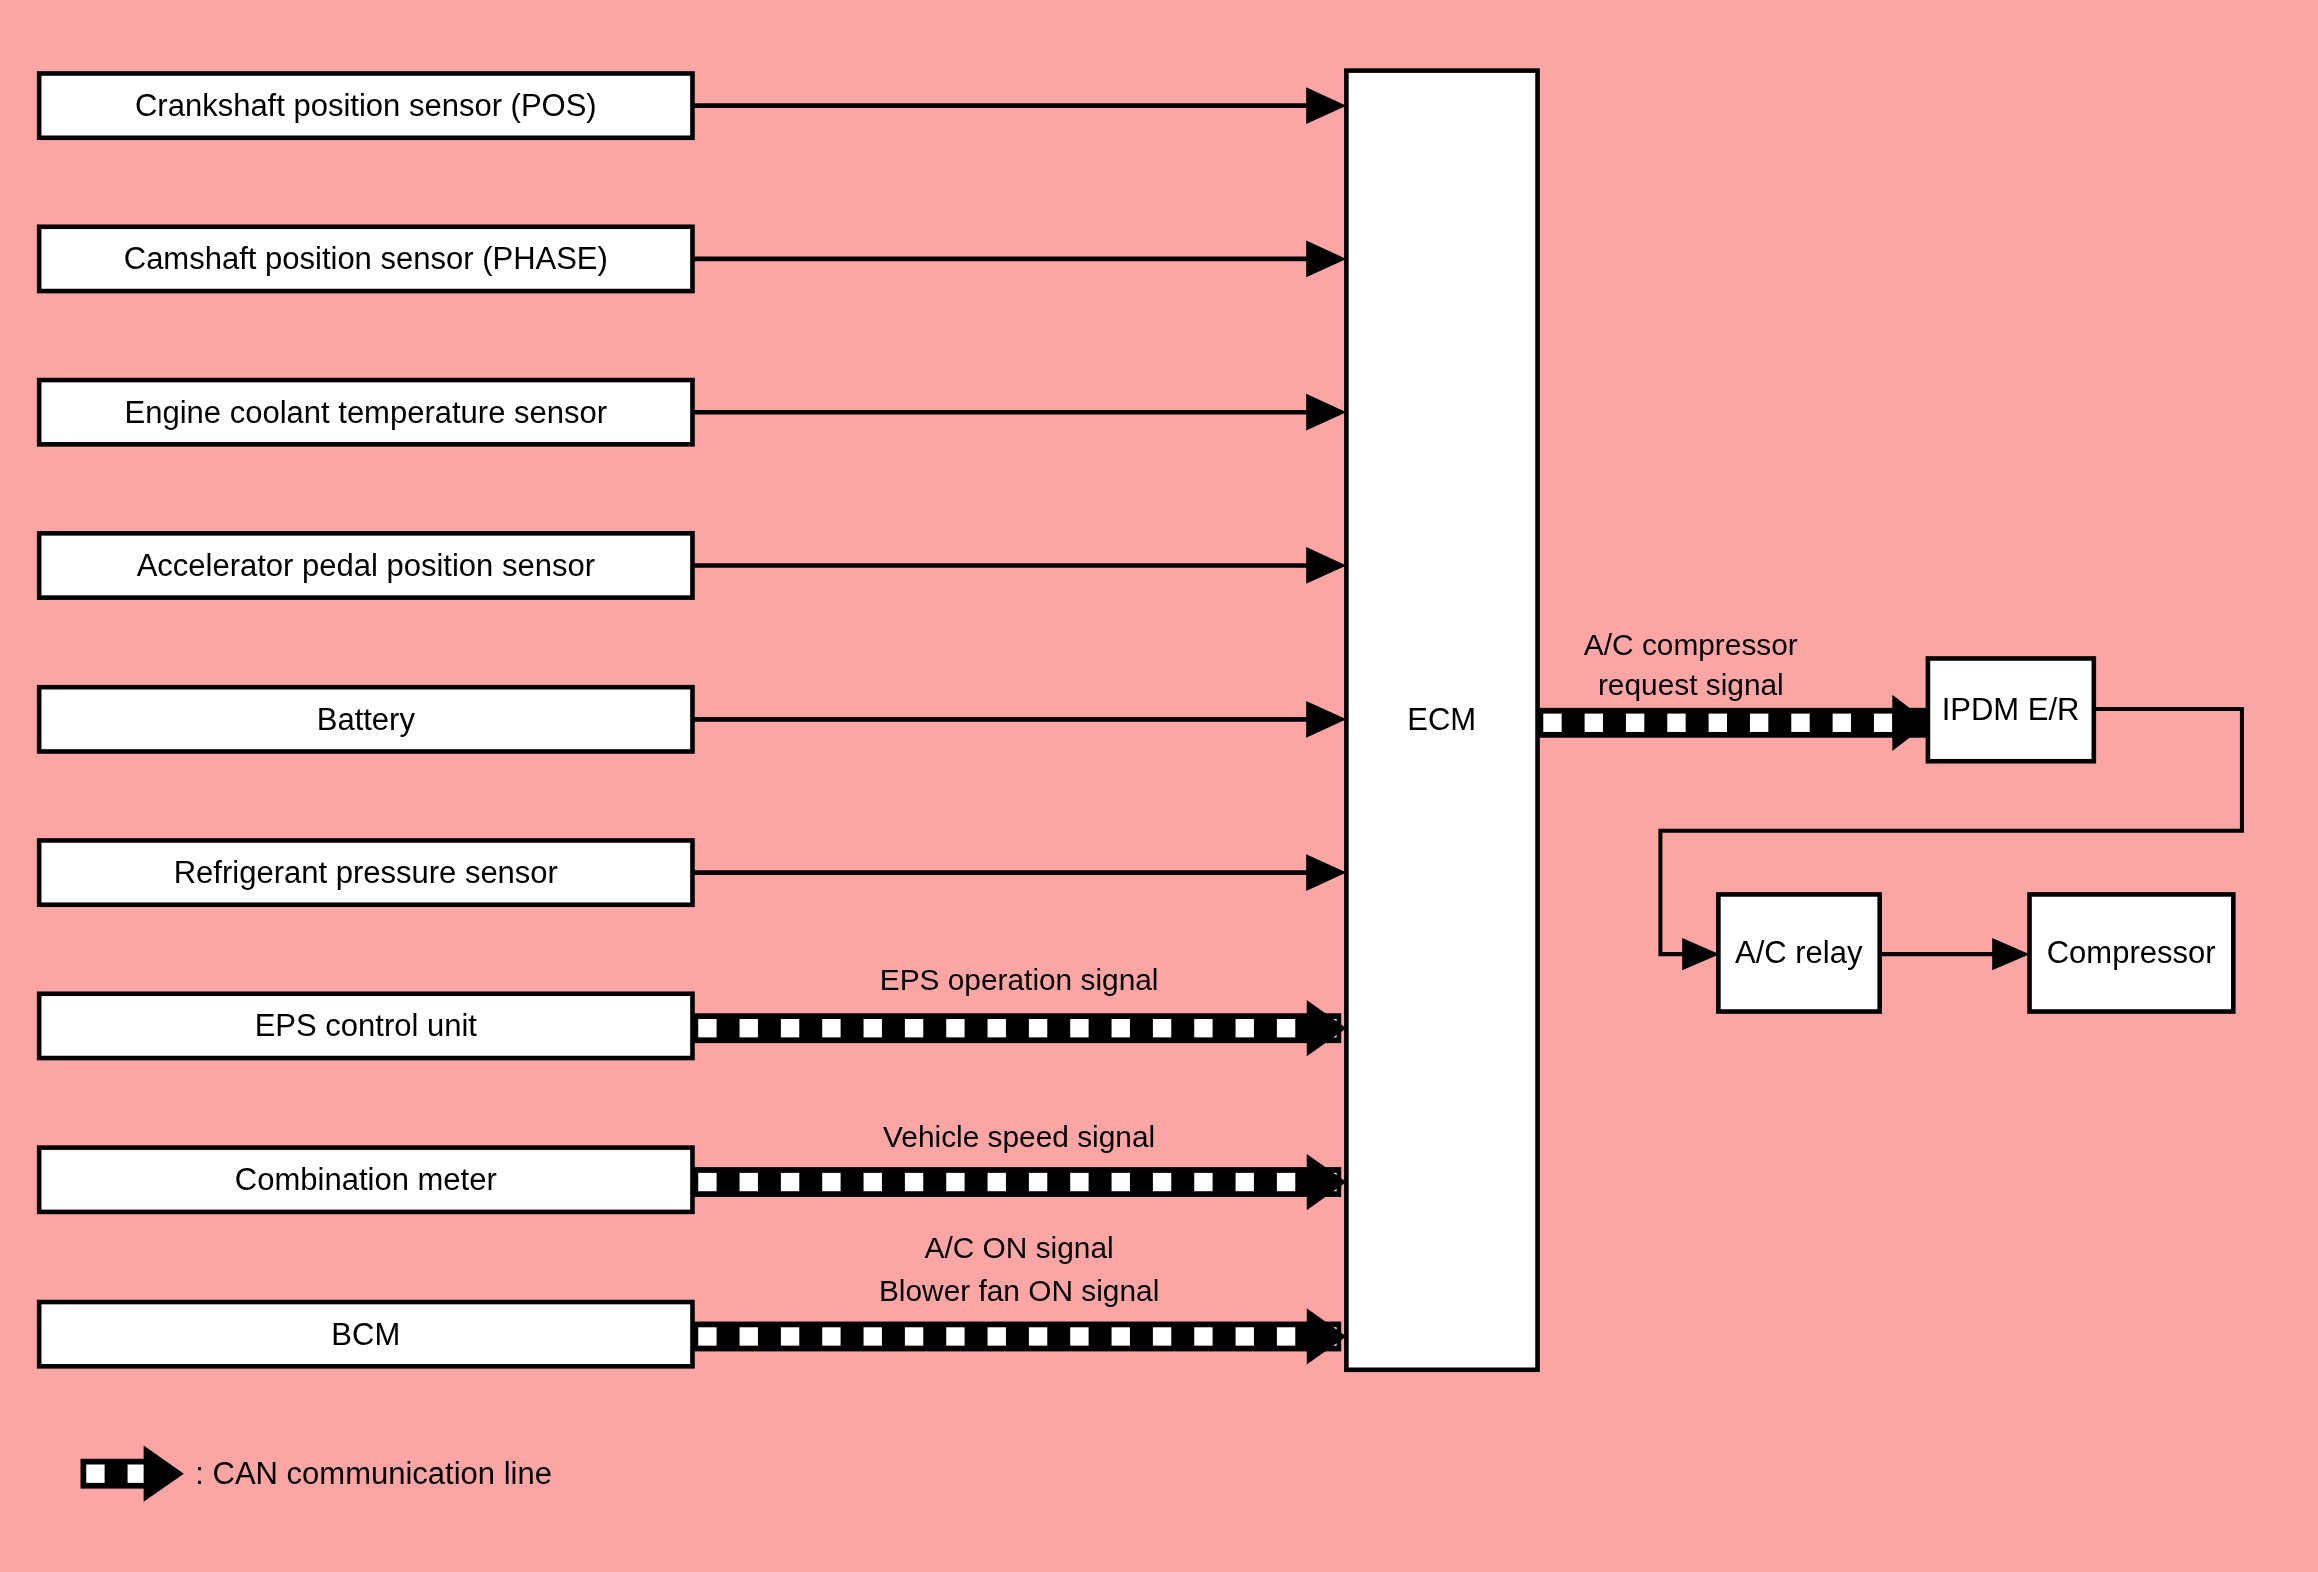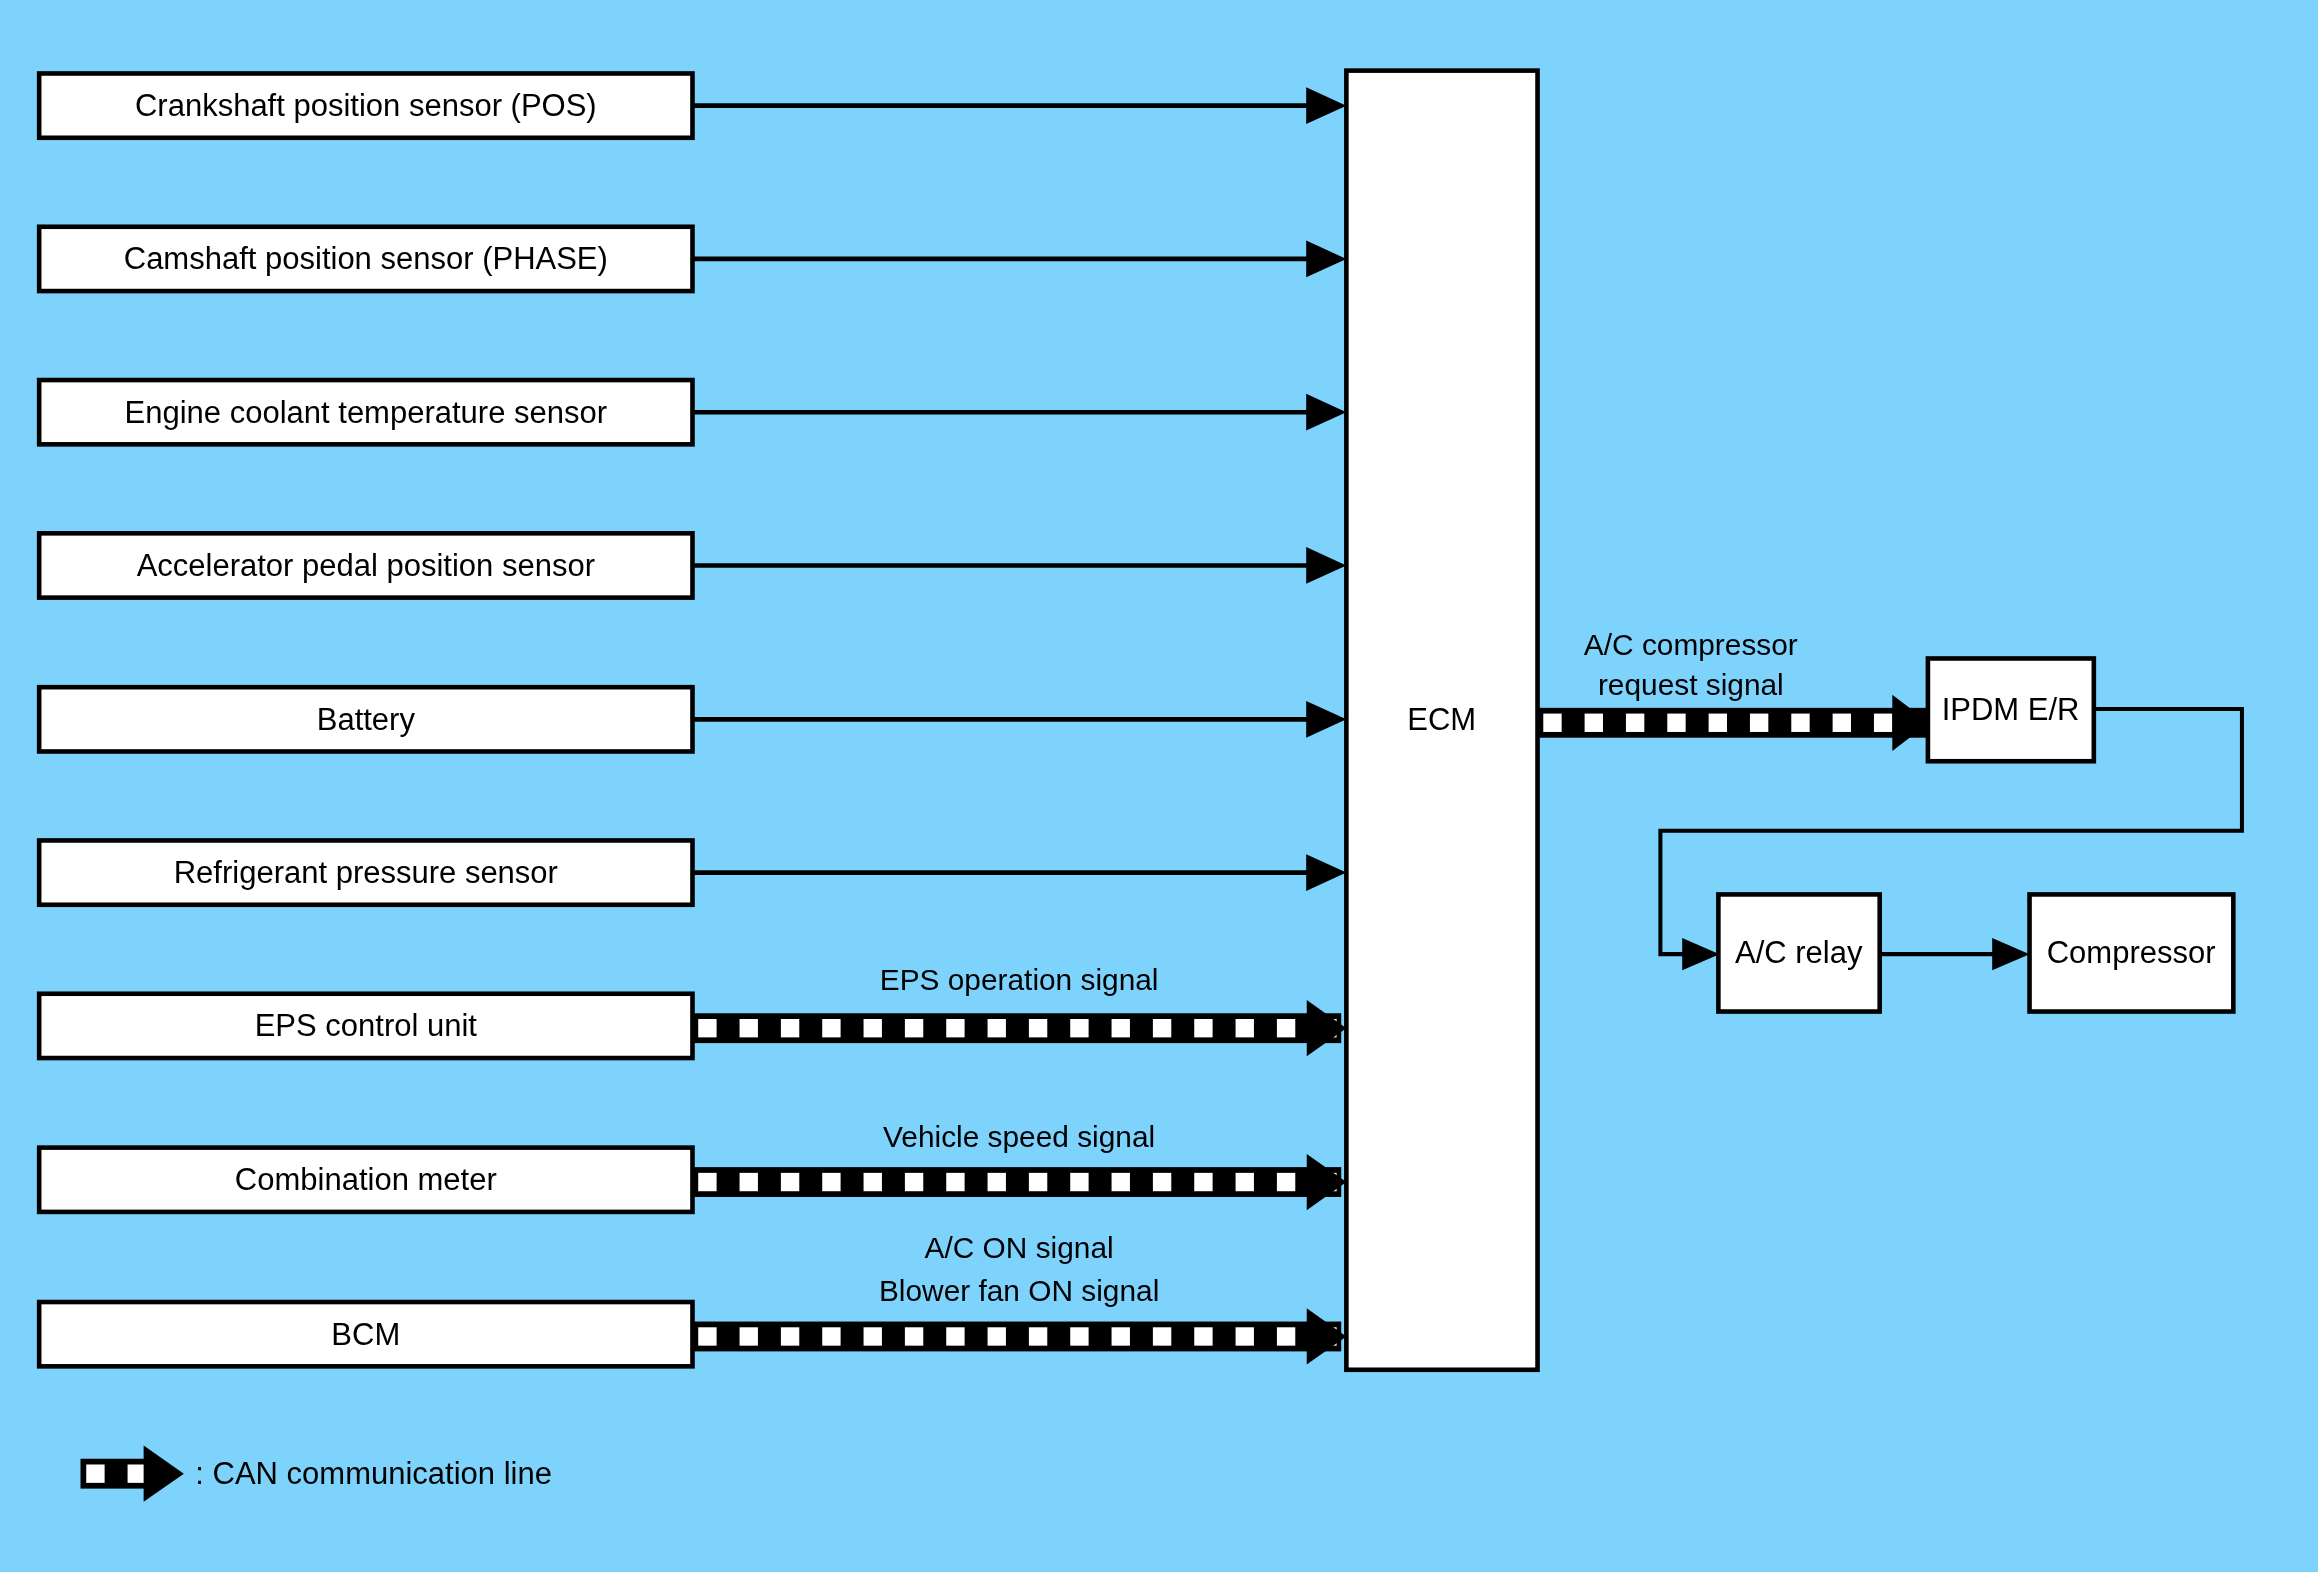--- a/index.html
+++ b/index.html
@@ -10,21 +10,21 @@
   body {
     font-family: "Liberation Sans", sans-serif;
     width: 2319px;
     height: 1573px;
     overflow: hidden;
   }
   #diagram-root {
     position: relative;
     width: 2319px;
     height: 1573px;
-    background: #7dd3fc;
+    background: #fca5a5;
   }
   svg.diagram-canvas {
     position: absolute;
     left: 0;
     top: 0;
     width: 2319px;
     height: 1573px;
     display: block;
   }
   .box-rect {

